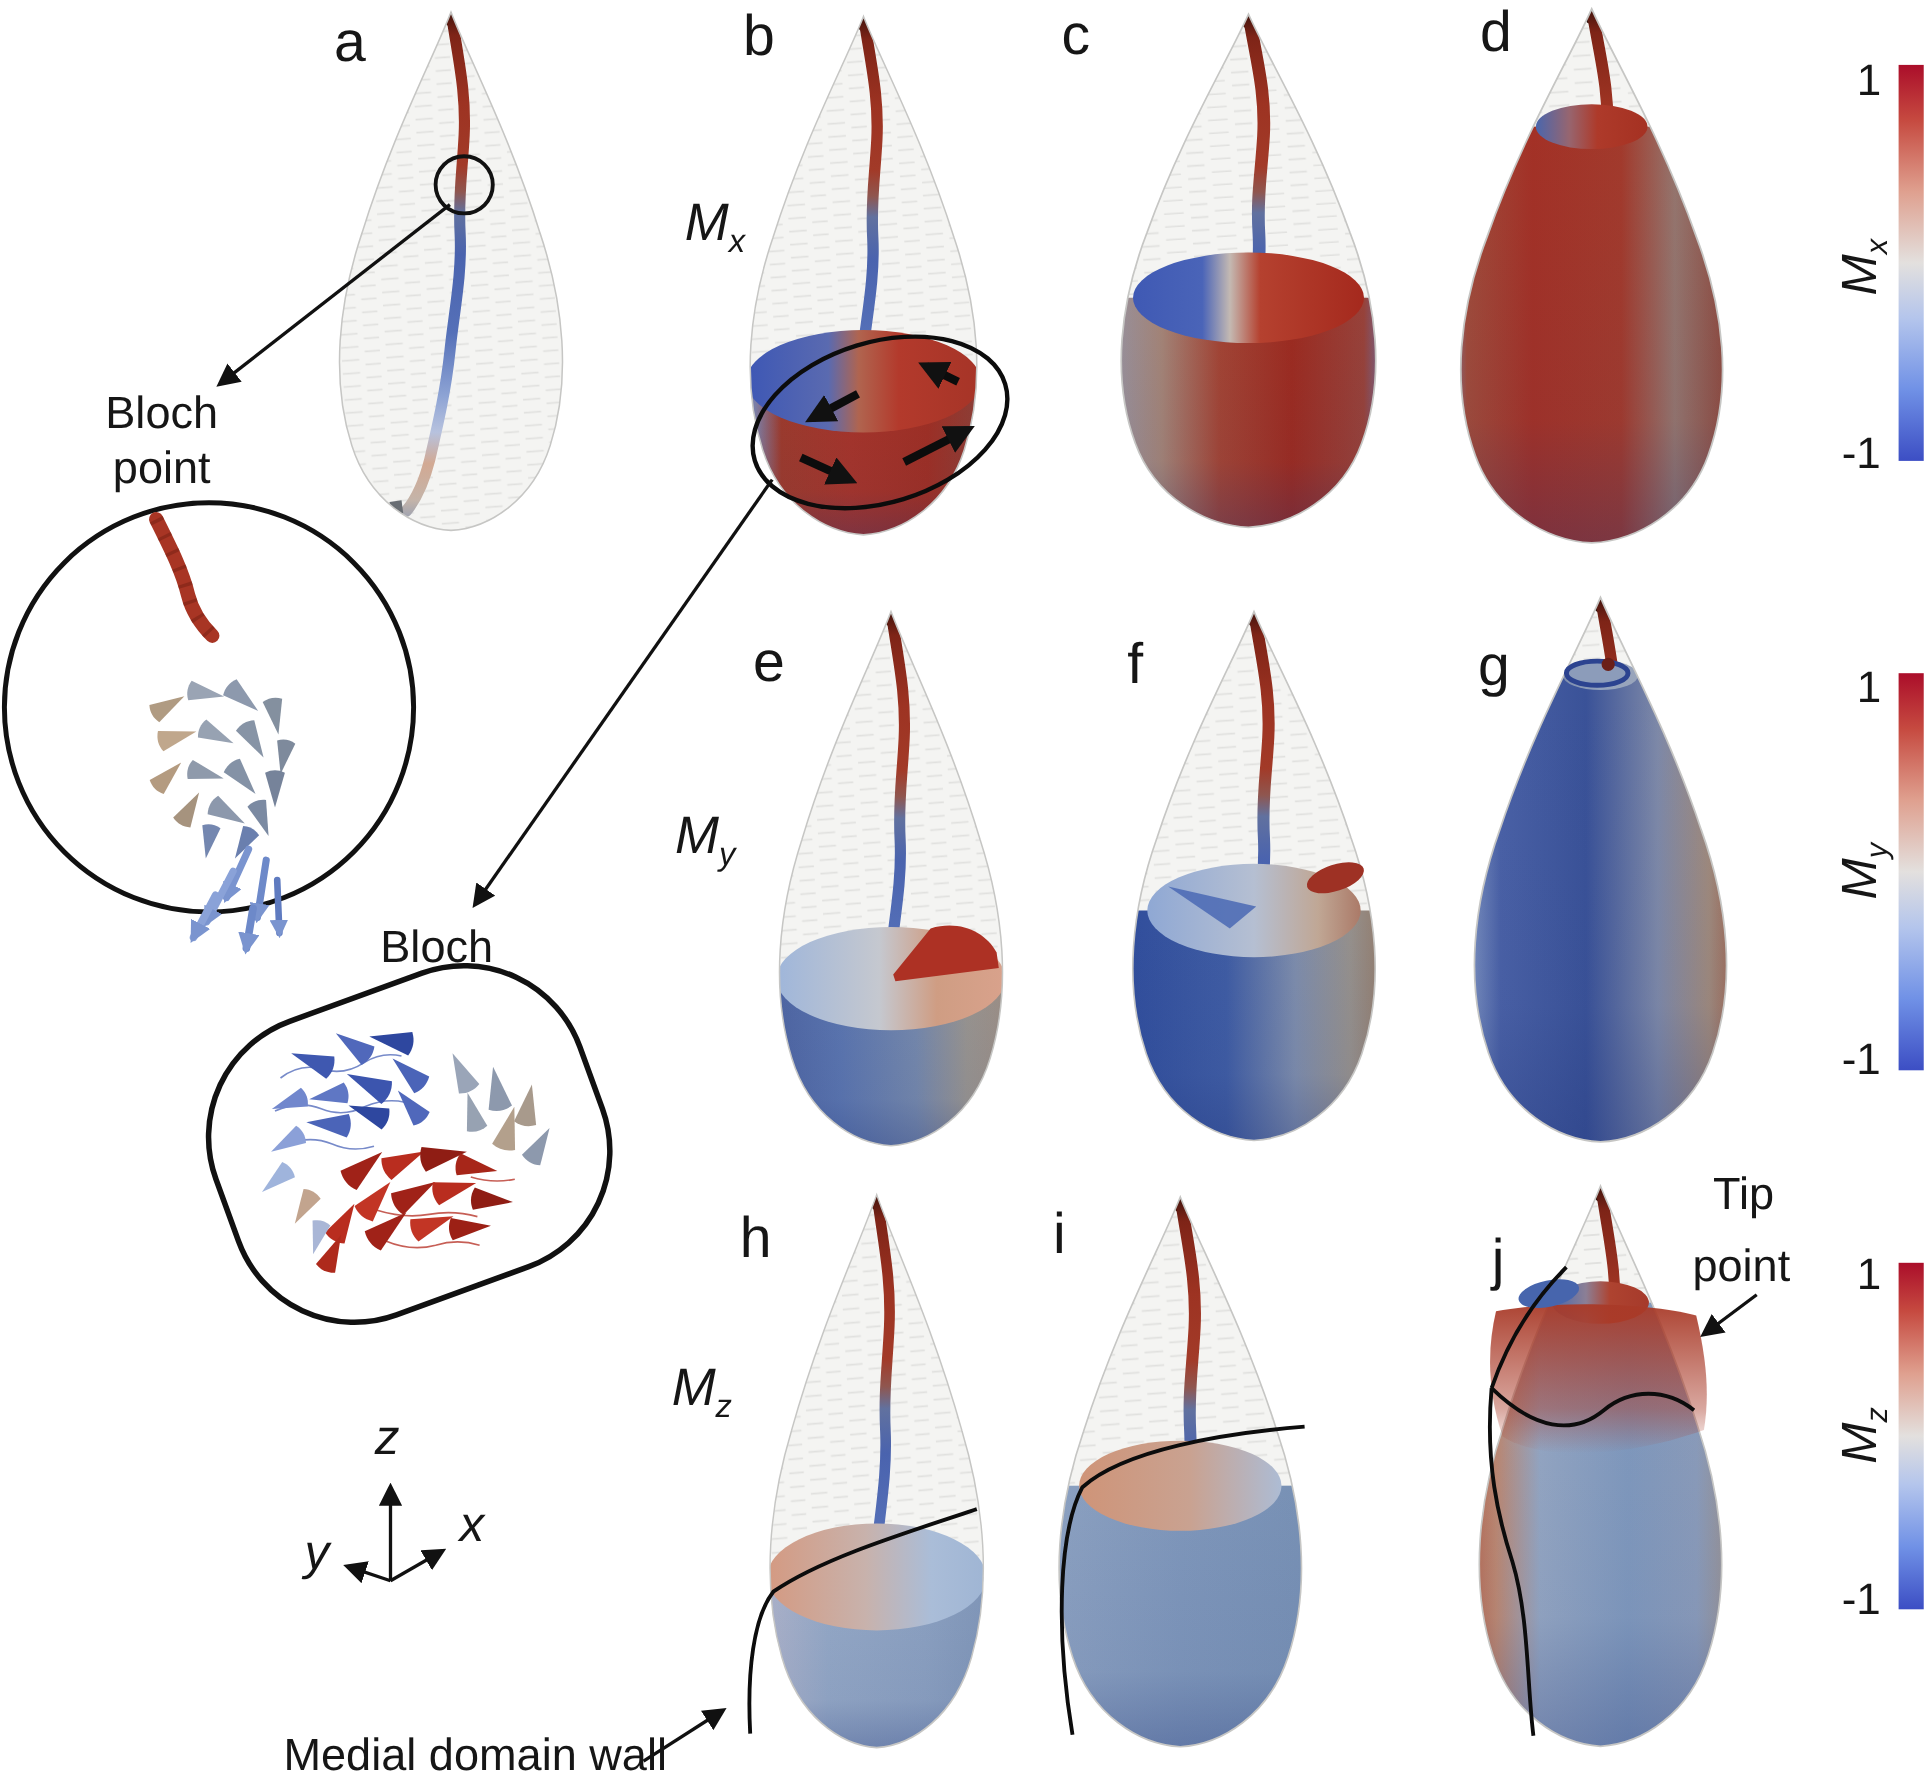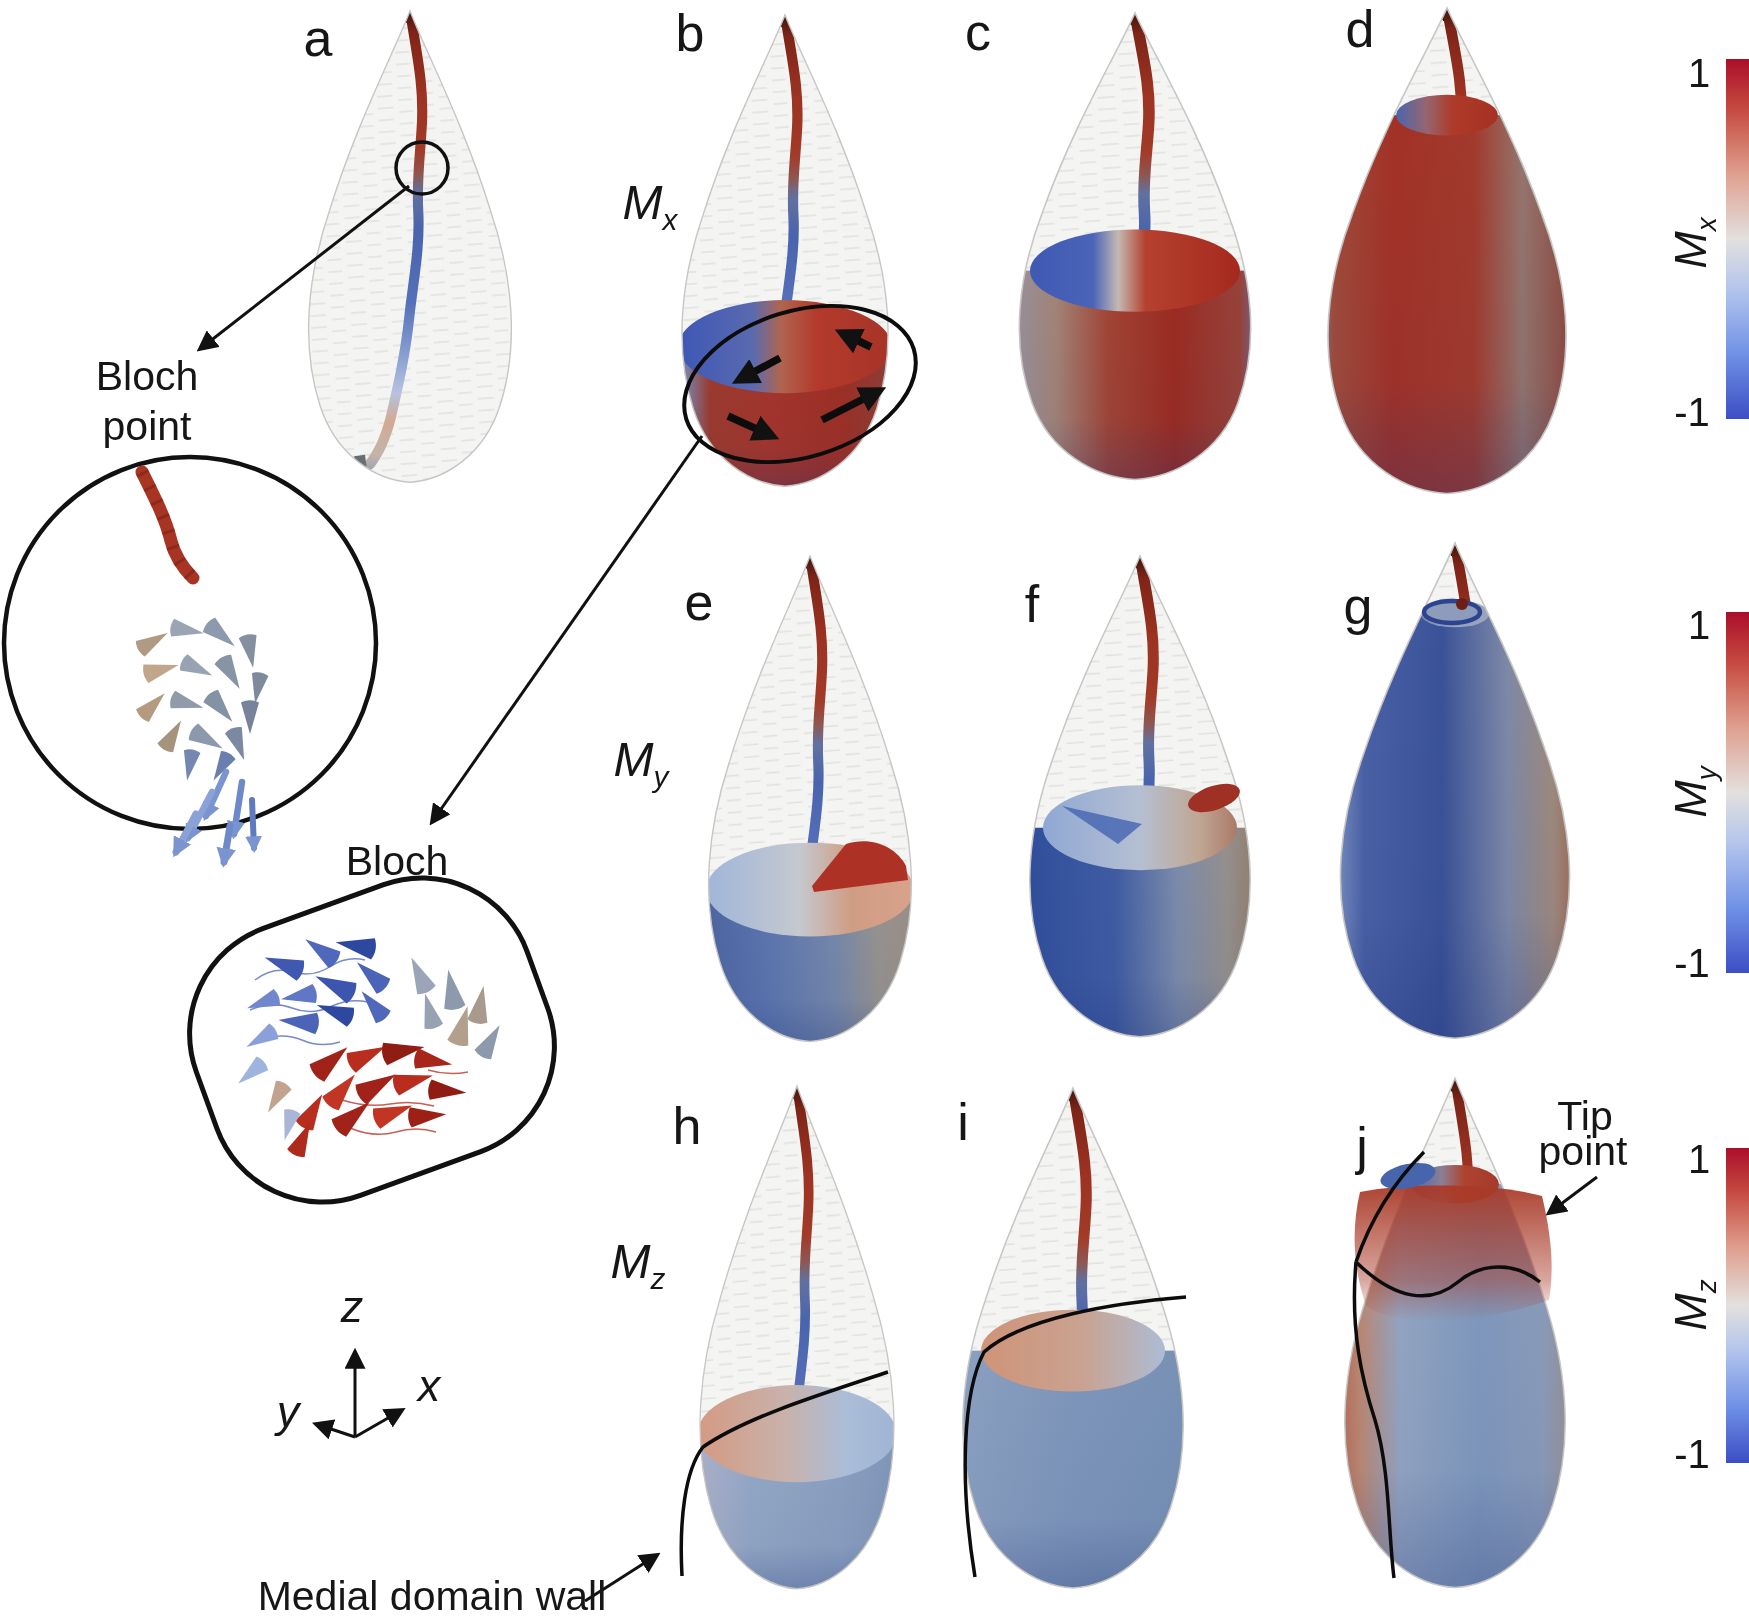--- a/index.html
+++ b/index.html
@@ -479,21 +479,21 @@
 <div class="lbl cb-tick" style="left:1692px;top:963px">-1</div>
 <div class="lbl cb-title" style="left:1694px;top:792px"><span>M</span><sub>y</sub></div>
 
 <div class="lbl cb-tick" style="left:1699px;top:1159px">1</div>
 <div class="lbl cb-tick" style="left:1692px;top:1454px">-1</div>
 <div class="lbl cb-title" style="left:1694px;top:1305px"><span>M</span><sub>z</sub></div>
 
 <div class="lbl ann" style="left:147px;top:376px">Bloch</div>
 <div class="lbl ann" style="left:147px;top:426px">point</div>
 <div class="lbl ann" style="left:397px;top:861px">Bloch</div>
-<div class="lbl ann" style="left:1585px;top:1116px">Tip</div>
+<div class="lbl ann" style="left:1585px;top:1086px">Tip</div>
 <div class="lbl ann" style="left:1583px;top:1151px">point</div>
 <div class="lbl ann" style="left:432px;top:1596px">Medial domain wall</div>
 
 <div class="lbl axis-label" style="left:352px;top:1306px">z</div>
 <div class="lbl axis-label" style="left:429px;top:1385px">x</div>
 <div class="lbl axis-label" style="left:288px;top:1411px">y</div>
 
 </div>
 
 </body></html>

